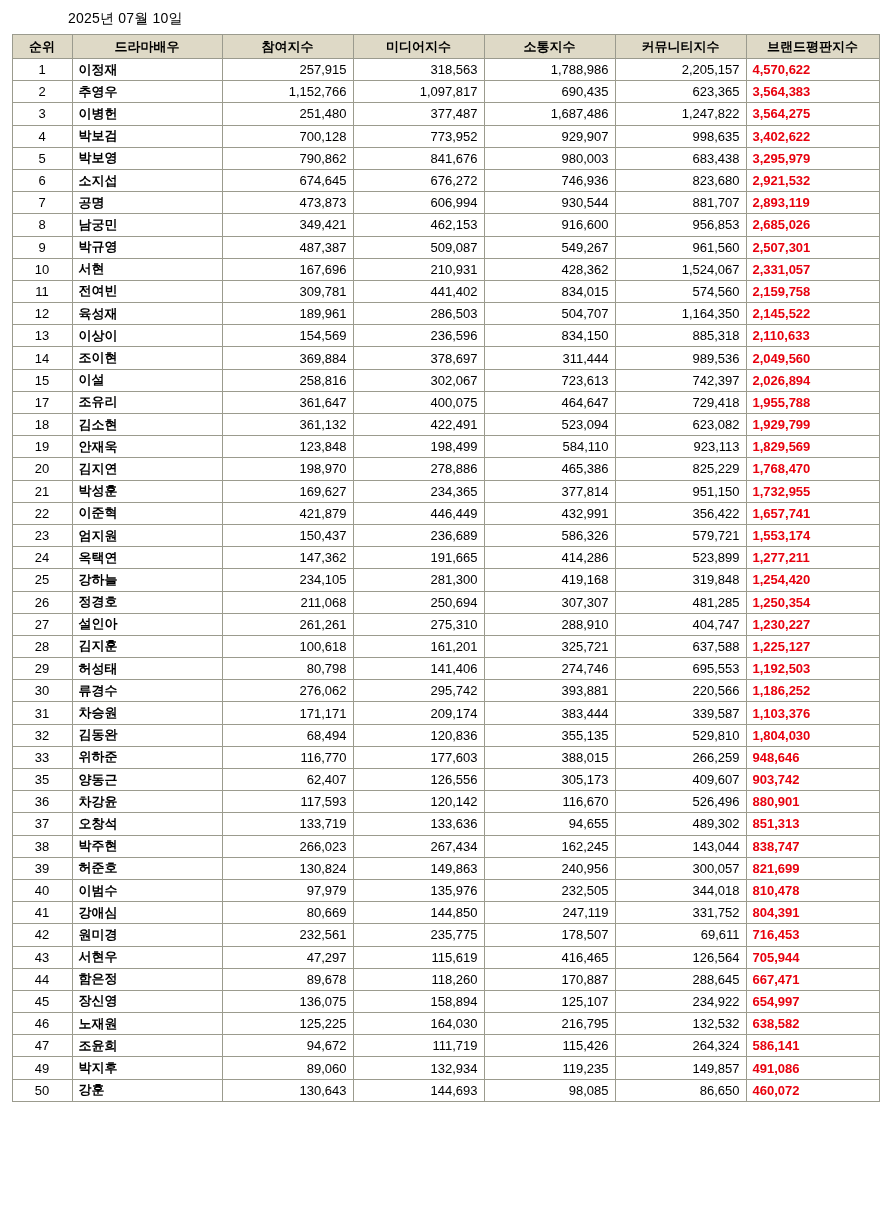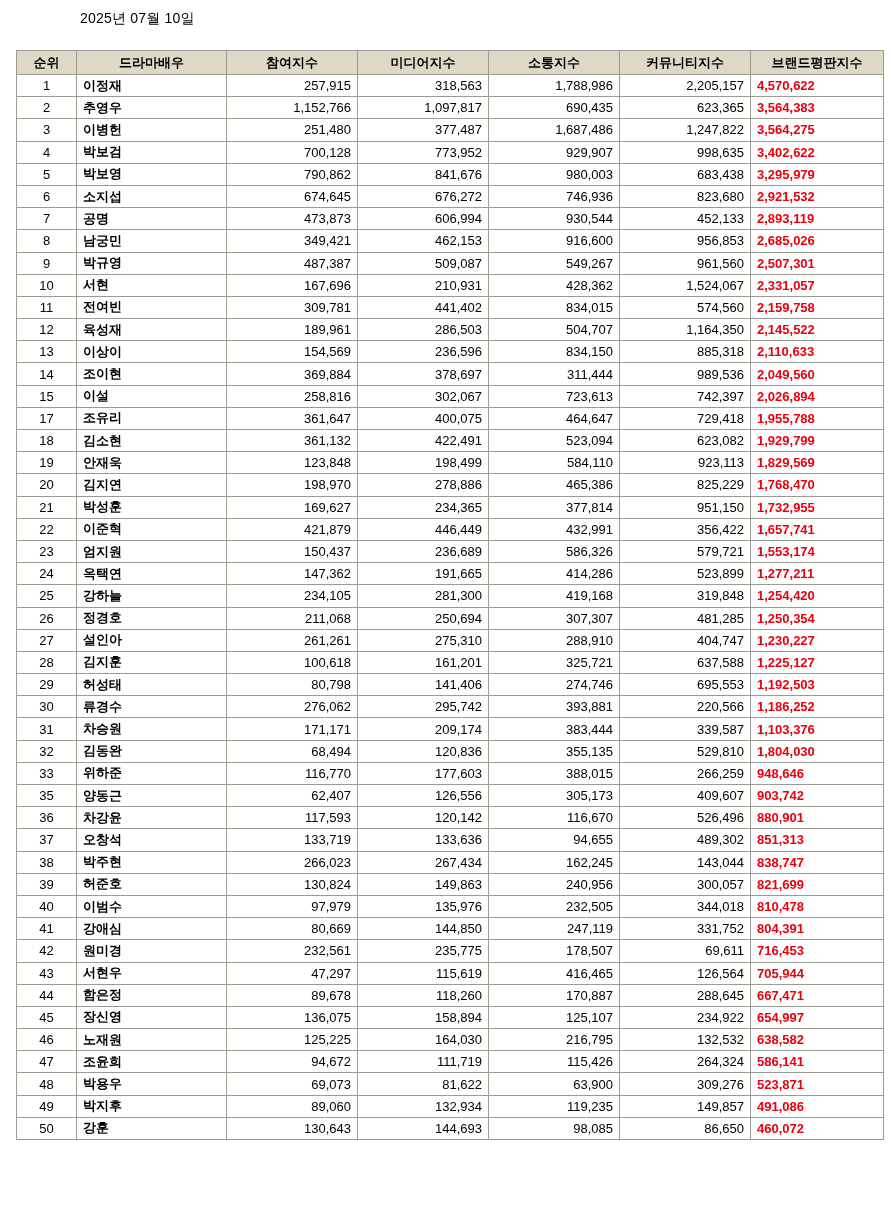--- a/index.html
+++ b/index.html
@@ -11,33 +11,33 @@
     width: 891px;
     height: 1220px;
     font-family: "Liberation Sans", sans-serif;
     color: #000000;
     overflow: hidden;
   }
   .page {
     width: 891px;
     height: 1220px;
     box-sizing: border-box;
-    padding: 0 16px;
+    padding: 0 4px;
   }
   .date-line {
     font-size: 14px;
     color: #000;
     padding: 10px 0 6px 64px;
     letter-spacing: 0.2px;
   }
   table.rank-table {
     border-collapse: collapse;
     table-layout: fixed;
     width: 867px;
-    margin: 16px auto;
+    margin: 0 auto;
     border-radius: 15px;
   }
   table.rank-table th,
   table.rank-table td {
     border: 1px solid #9b9b8e;
     height: 22.2px;
     font-size: 13px;
     padding: 0 6px;
     box-sizing: border-box;
     white-space: nowrap;
@@ -153,21 +153,21 @@
           <td class="num">746,936</td>
           <td class="num">823,680</td>
           <td class="total">2,921,532</td>
         </tr>
         <tr>
           <td class="rank">7</td>
           <td class="name">공명</td>
           <td class="num">473,873</td>
           <td class="num">606,994</td>
           <td class="num">930,544</td>
-          <td class="num">452,133</td>
+          <td class="num">881,707</td>
           <td class="total">2,893,119</td>
         </tr>
         <tr>
           <td class="rank">8</td>
           <td class="name">남궁민</td>
           <td class="num">349,421</td>
           <td class="num">462,153</td>
           <td class="num">916,600</td>
           <td class="num">956,853</td>
           <td class="total">2,685,026</td>
@@ -499,29 +499,20 @@
         <tr>
           <td class="rank">47</td>
           <td class="name">조윤희</td>
           <td class="num">94,672</td>
           <td class="num">111,719</td>
           <td class="num">115,426</td>
           <td class="num">264,324</td>
           <td class="total">586,141</td>
         </tr>
         <tr>
-          <td class="rank">48</td>
-          <td class="name">박용우</td>
-          <td class="num">69,073</td>
-          <td class="num">81,622</td>
-          <td class="num">63,900</td>
-          <td class="num">309,276</td>
-          <td class="total">523,871</td>
-        </tr>
-        <tr>
           <td class="rank">49</td>
           <td class="name">박지후</td>
           <td class="num">89,060</td>
           <td class="num">132,934</td>
           <td class="num">119,235</td>
           <td class="num">149,857</td>
           <td class="total">491,086</td>
         </tr>
         <tr>
           <td class="rank">50</td>

